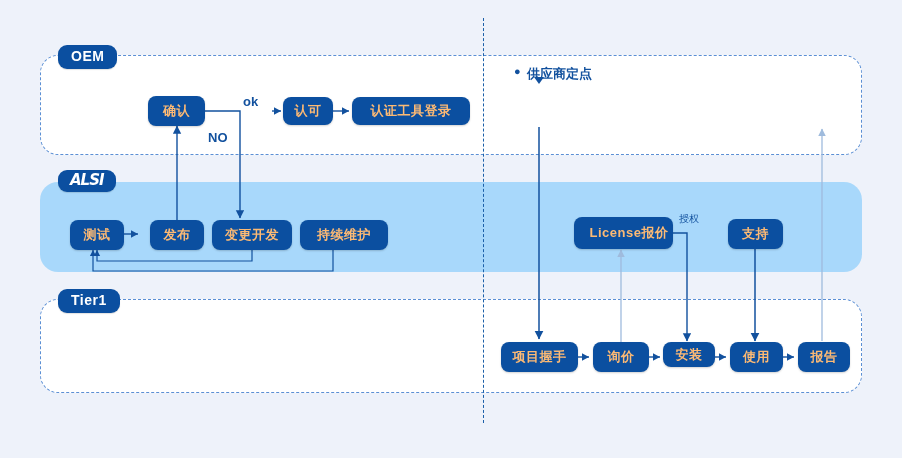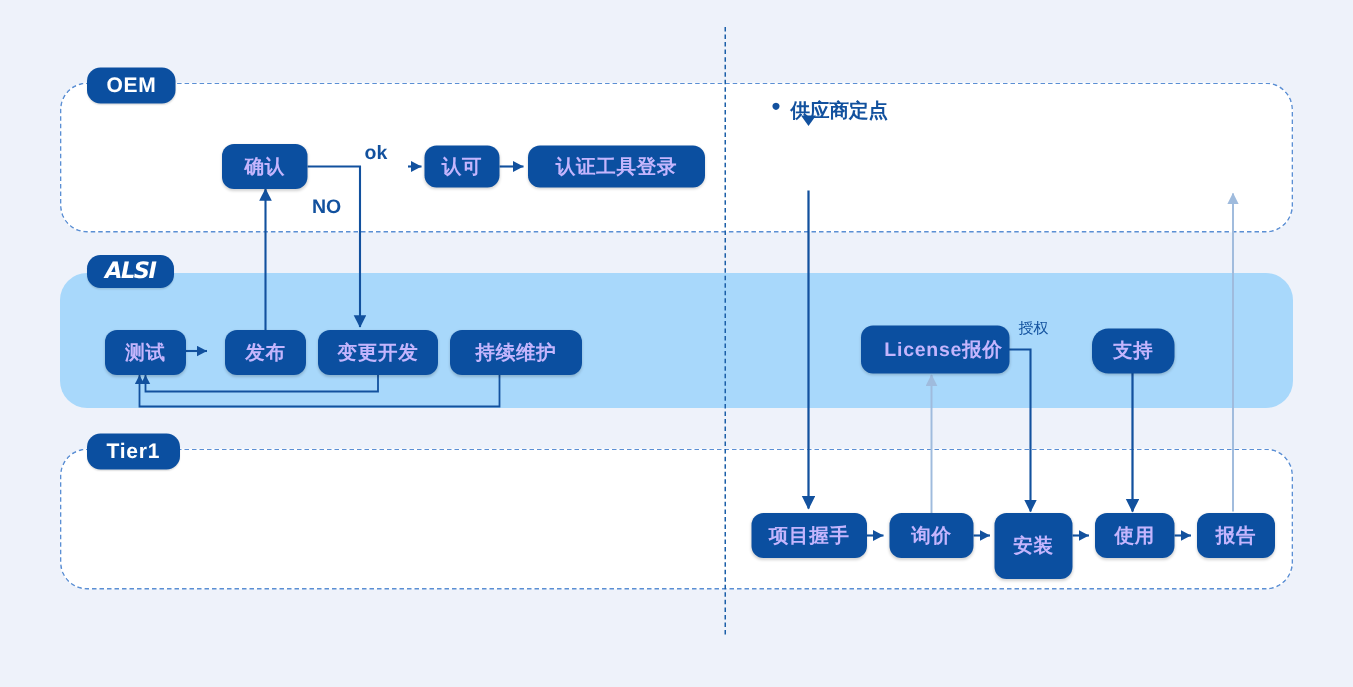--- a/index.html
+++ b/index.html
@@ -43,21 +43,21 @@
     font-size:15px;
     letter-spacing:-1px;
     font-family:"DejaVu Sans",sans-serif;
     padding:3px 12px 4px 12px;
   }
 
   
   .node{
     position:absolute;
     background:#0b4fa0;
-    color:#c4b5fd;
+    color:#fdba74;
     border-radius:8px;
     font-size:13px;
     font-weight:bold;
     display:flex;align-items:center;justify-content:center;
     white-space:nowrap;
     box-shadow:0 1px 2px rgba(0,0,0,.18);
     z-index:20;
     box-sizing:border-box;
     padding:0 9px;
     letter-spacing:.5px;
@@ -147,25 +147,25 @@
 
   <div class="node" style="left:148px;top:96px;width:57px;height:30px;">确认</div>
   <div class="node" style="left:283px;top:97px;width:50px;height:28px;">认可</div>
   <div class="node" style="left:352px;top:97px;width:118px;height:28px;">认证工具登录</div>
 
   <div class="node" style="left:70px;top:220px;width:54px;height:30px;">测试</div>
   <div class="node" style="left:150px;top:220px;width:54px;height:30px;">发布</div>
   <div class="node" style="left:212px;top:220px;width:80px;height:30px;">变更开发</div>
   <div class="node" style="left:300px;top:220px;width:88px;height:30px;">持续维护</div>
   <div class="node" style="left:574px;top:217px;width:99px;height:32px;padding-left:20px;">License报价</div>
-  <div class="node" style="left:728px;top:219px;width:55px;height:30px;border-radius:11px;">支持</div>
+  <div class="node" style="left:728px;top:219px;width:55px;height:30px;">支持</div>
 
   <div class="node" style="left:501px;top:342px;width:77px;height:30px;">项目握手</div>
   <div class="node" style="left:593px;top:342px;width:56px;height:30px;">询价</div>
-  <div class="node" style="left:663px;top:342px;width:52px;height:44px;">安装</div>
+  <div class="node" style="left:663px;top:342px;width:52px;height:25px;">安装</div>
   <div class="node" style="left:730px;top:342px;width:53px;height:30px;">使用</div>
   <div class="node" style="left:798px;top:342px;width:52px;height:30px;">报告</div>
 
   <div class="lbl" style="left:243px;top:94px;font-size:13px;">ok</div>
   <div class="lbl" style="left:208px;top:130px;font-size:13px;text-align:right;">NO</div>
   <div class="lbl small" style="left:679px;top:212px;">授权</div>
 
   <div class="lbl bullet" style="left:514px;top:65px;font-size:11px;">●</div>
   <div class="lbl" style="left:527px;top:65px;font-size:13px;">供应商定点</div>
 

